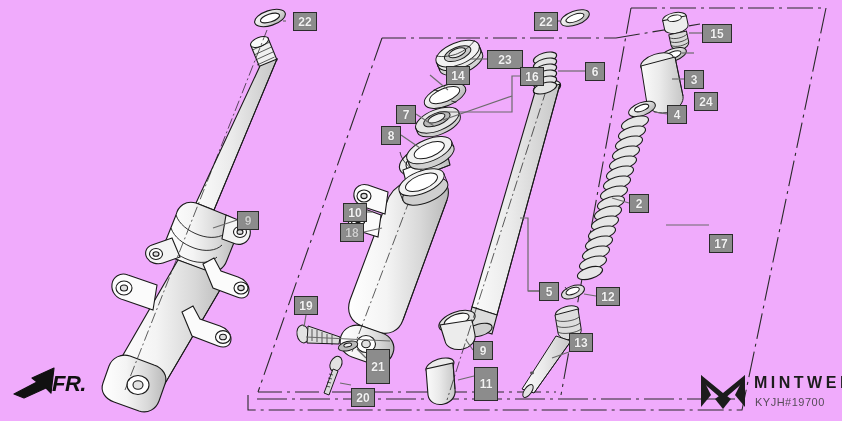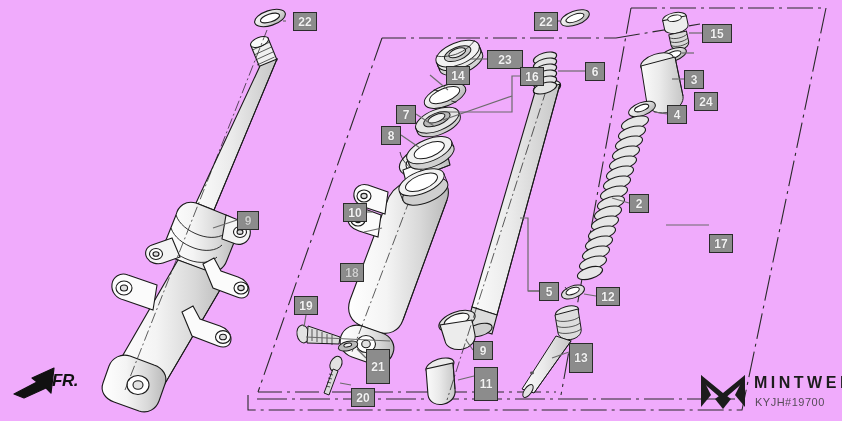--- a/index.html
+++ b/index.html
@@ -21,21 +21,21 @@
     box-sizing:border-box;
     text-shadow:0 0 1px rgba(0,0,0,.35);
     user-select:none;
   }
   .callout.blur{color:#cfcfcf;filter:blur(0.4px);}
 
   #fr-mark{position:absolute;left:10px;top:364px;width:92px;height:40px;}
   #fr-mark .fr-text{
     position:absolute;left:42px;top:7px;
     font-family:"Liberation Sans",sans-serif;
-    font-size:17px;font-weight:bold;font-style:italic;color:#111;
+    font-size:22px;font-weight:bold;font-style:italic;color:#111;
     letter-spacing:-0.5px;
   }
 
   #brand{position:absolute;left:697px;top:369px;width:140px;height:48px;}
   #brand .brand-name{
     position:absolute;left:57px;top:5px;
     font-family:"Liberation Sans",sans-serif;
     font-size:16px;font-weight:600;color:#1c1c1c;letter-spacing:3.5px;
   }
   #brand .brand-sub{
@@ -418,26 +418,26 @@
   <div class="callout" style="left:406px;top:66px;width:24px;height:19px;margin-left:40px;">14</div>
   <div class="callout" style="left:520px;top:67px;width:24px;height:19px;">16</div>
   <div class="callout" style="left:585px;top:62px;width:20px;height:19px;">6</div>
   <div class="callout" style="left:667px;top:105px;width:20px;height:19px;">4</div>
   <div class="callout" style="left:396px;top:105px;width:20px;height:19px;">7</div>
   <div class="callout" style="left:381px;top:126px;width:20px;height:19px;">8</div>
   <div class="callout" style="left:629px;top:194px;width:20px;height:19px;">2</div>
   <div class="callout" style="left:709px;top:234px;width:24px;height:19px;">17</div>
   <div class="callout blur" style="left:237px;top:211px;width:22px;height:19px;">9</div>
   <div class="callout" style="left:343px;top:203px;width:24px;height:19px;">10</div>
-  <div class="callout blur" style="left:340px;top:223px;width:24px;height:19px;margin-top:40px;">18</div>
+  <div class="callout blur" style="left:340px;top:223px;width:24px;height:19px;">18</div>
   <div class="callout" style="left:294px;top:296px;width:24px;height:19px;">19</div>
   <div class="callout" style="left:539px;top:282px;width:20px;height:19px;">5</div>
   <div class="callout" style="left:596px;top:287px;width:24px;height:19px;">12</div>
   <div class="callout" style="left:473px;top:341px;width:20px;height:19px;">9</div>
-  <div class="callout" style="left:569px;top:343px;width:24px;height:30px;">13</div>
+  <div class="callout" style="left:569px;top:333px;width:24px;height:19px;">13</div>
   <div class="callout" style="left:366px;top:349px;width:24px;height:35px;">21</div>
   <div class="callout" style="left:474px;top:367px;width:24px;height:34px;">11</div>
   <div class="callout" style="left:351px;top:388px;width:24px;height:19px;">20</div>
 
   <div id="fr-mark">
     <svg width="92" height="40" viewBox="0 0 92 40" xmlns="http://www.w3.org/2000/svg">
       <path d="M44 4 L22 14 L27 18 L4 30 L14 34 L36 24 L41 29 Z" fill="#111111" stroke="#111111" stroke-width="1.2" stroke-linejoin="round"></path>
     </svg>
     <div class="fr-text">FR.</div>
   </div>

